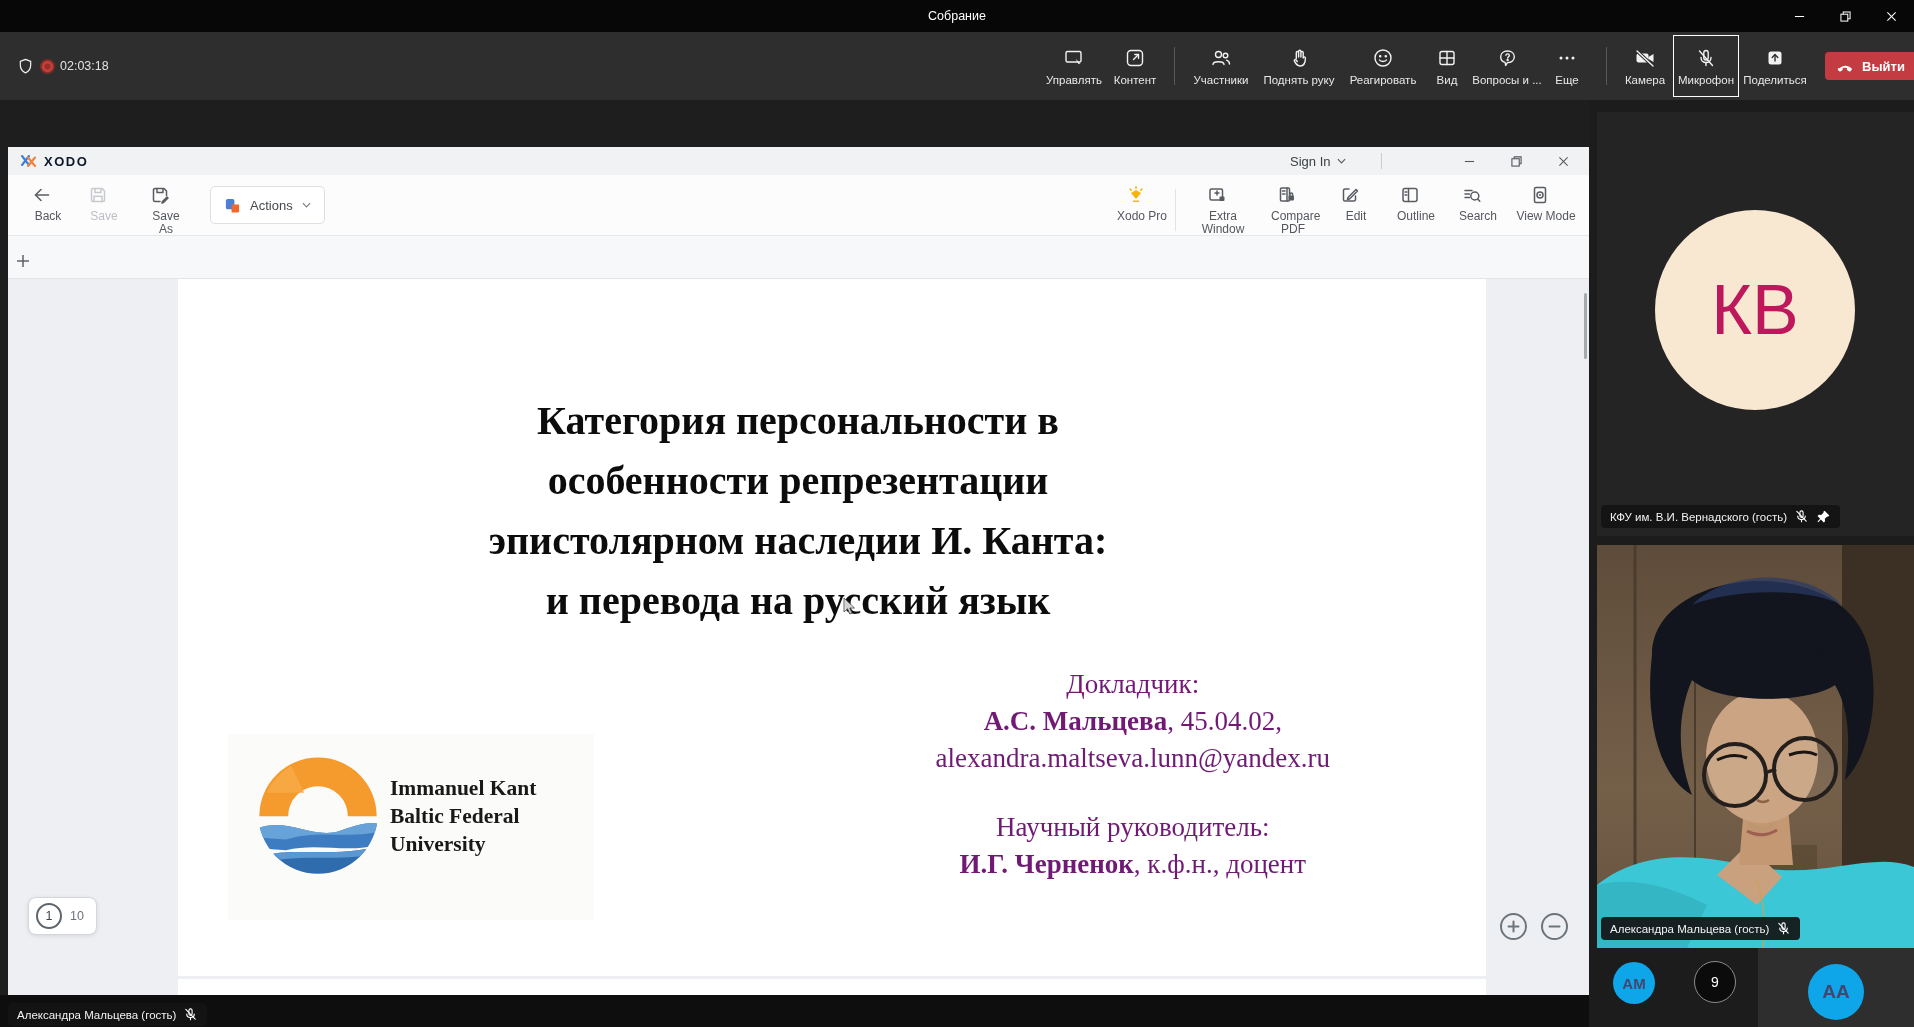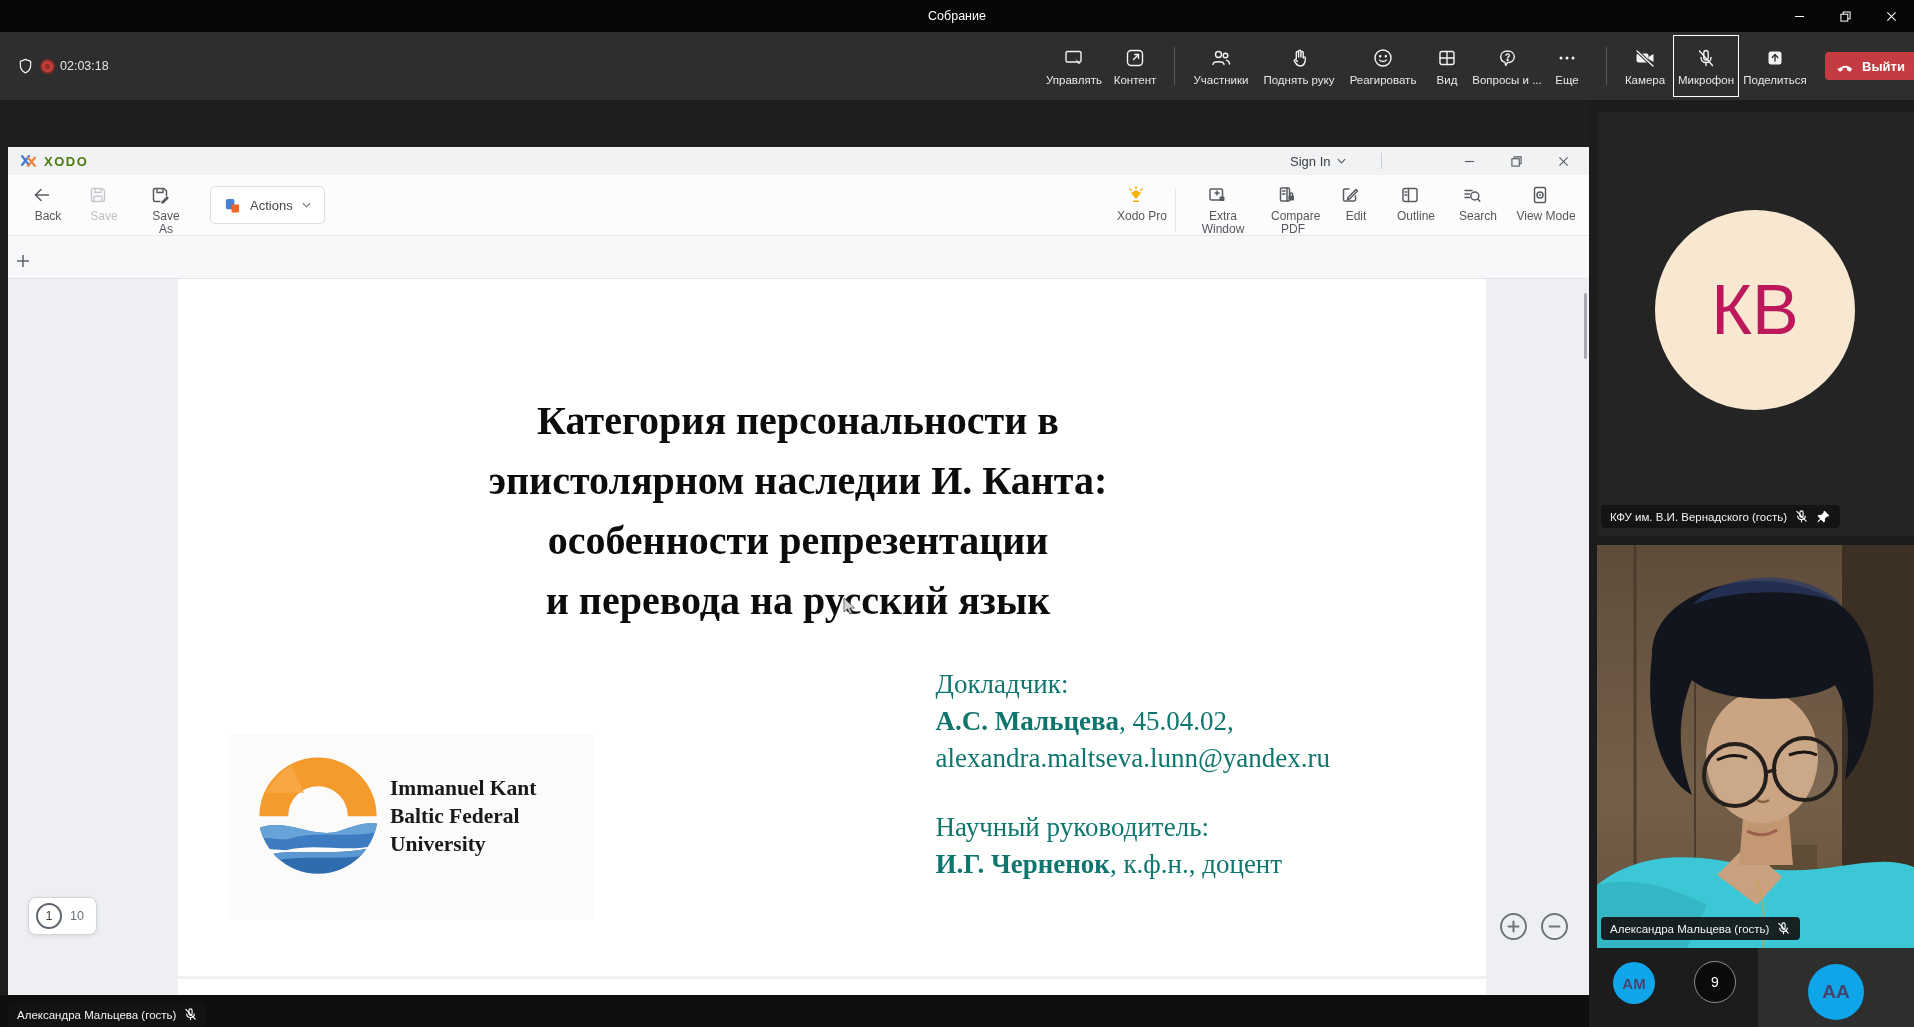--- a/index.html
+++ b/index.html
@@ -27,21 +27,21 @@
 
   
   .stage { position:absolute; left:0; top:100px; width:1589px; height:927px; background:#1e1e1e; }
   .share-bottom { position:absolute; left:0; top:895px; width:1589px; height:32px; background:#0e0e0e; }
   .chip { background:rgba(20,20,20,.92); border-radius:4px; height:23px; display:flex; align-items:center; gap:7px; padding:0 9px; color:#f2f2f2; font-size:11.5px; white-space:nowrap; }
   .presenter-chip { position:absolute; left:8px; top:903px; }
 
   
   .xodo { position:absolute; left:8px; top:47px; width:1581px; height:848px; background:#fff; }
   .x-titlebar { position:relative; height:28px; background:#f1f2f4; display:flex; align-items:center; padding:0 12px; }
-  .x-brand { display:flex; align-items:center; gap:6px; color:#4d7c0f; font-size:13px; font-weight:700; letter-spacing:1.5px; }
+  .x-brand { display:flex; align-items:center; gap:6px; color:#0f172a; font-size:13px; font-weight:700; letter-spacing:1.5px; }
   .x-signin { position:absolute; left:1282px; top:0; height:28px; display:flex; align-items:center; gap:7px; font-size:13px; color:#3c4043; }
   .x-tb-div { position:absolute; left:1373px; top:6px; width:1px; height:16px; background:#c9ccd0; }
   .x-winctl { position:absolute; right:2px; top:0; height:28px; display:flex; }
   .x-winctl .wc { width:47px; height:28px; display:flex; align-items:center; justify-content:center; }
   .x-winctl svg { width:11px; height:11px; stroke:#54585c; stroke-width:1.2; fill:none; }
 
   .x-toolbar { position:relative; height:61px; background:#fcfcfd; border-bottom:1px solid #e7e8ea; }
   .xbtn { display:flex; flex-direction:column; align-items:center; justify-content:flex-start; gap:5px; font-size:12px; color:#54585d; padding-top:10px; height:60px; }
   .xbtn .xlabel { line-height:12.5px; text-align:center;padding-left:12px; }
   .xico { width:20px; height:20px; stroke:#585c61; fill:none; stroke-width:1.5; stroke-linecap:round; stroke-linejoin:round; }
@@ -57,21 +57,21 @@
   .x-tabbar { position:relative; height:43px; background:#f7f8fa; border-bottom:1px solid #e3e5e8; display:flex; align-items:flex-end; }
   .tab { height:35px; margin-left:10px; width:258px; background:#fdfdfe; border:1px solid #e6e8eb; border-bottom:none; border-radius:7px 7px 0 0; display:flex; align-items:center; gap:8px; padding:0 10px; }
   .tab-title { flex:1; font-size:12.5px; color:#3c3f44; white-space:nowrap; overflow:hidden; text-overflow:ellipsis; }
   .newtab { width:30px; height:35px; display:flex; align-items:center; justify-content:center; }
 
   .x-content { position:absolute; left:0; top:132px; width:1581px; height:716px; background:#edeff2; overflow:hidden; }
   .page { position:absolute; left:170px; top:0; width:1308px; height:697px; background:#ffffff; }
   .page2 { position:absolute; left:170px; top:700px; width:1308px; height:16px; background:#ffffff; }
 
   .slide-title { position:absolute; left:150px; top:112px; width:940px; text-align:center; font-family:"Liberation Serif",serif; font-weight:700; font-size:40px; line-height:60px; color:#0c0c0c; }
-  .speaker { position:absolute; right:156px; top:387px; text-align:left; font-family:"Liberation Serif",serif; font-size:27px; line-height:37px; color:#0f766e; }
+  .speaker { position:absolute; right:156px; top:387px; text-align:center; font-family:"Liberation Serif",serif; font-size:27px; line-height:37px; color:#701a75; }
   .speaker .sp-gap { height:32px; }
   .logo-box { position:absolute; left:50px; top:455px; width:366px; height:186px; background:#fbfbf9; }
   .logo-text { position:absolute; left:162px; top:40px; font-family:"Liberation Serif",serif; font-weight:700; font-size:21.5px; line-height:28px; color:#191919; }
 
   .scroll-thumb { position:absolute; left:1576px; top:14px; width:3px; height:66px; background:#a6aaaf; border-radius:2px; }
   .zoom-controls { position:absolute; left:1492px; top:634px; display:flex; gap:14px; }
   .zbtn { width:27px; height:27px; border-radius:50%; border:2px solid #6d747b; display:flex; align-items:center; justify-content:center; }
   .zbtn svg { width:13px; height:13px; stroke:#6d747b; stroke-width:2; fill:none; stroke-linecap:round; }
 
   .page-indicator { position:absolute; left:20px; top:618px; width:69px; height:38px; background:#fff; border:1px solid #d4d7da; border-radius:8px; box-shadow:0 1px 4px rgba(0,0,0,.10); display:flex; align-items:center; gap:8px; padding:0 7px; }
@@ -392,22 +392,22 @@
             <line x1="7" y1="1" x2="7" y2="13" stroke="#54585c" stroke-width="1.4"></line>
             <line x1="1" y1="7" x2="13" y2="7" stroke="#54585c" stroke-width="1.4"></line>
           </svg>
       </div>
     </div>
 
     <div class="x-content">
       <div class="page">
         <div class="slide-title">
           <div>Категория персональности в</div>
+          <div>особенности репрезентации</div>
           <div>эпистолярном наследии И. Канта:</div>
-          <div>особенности репрезентации</div>
           <div>и перевода на русский язык</div>
         </div>
         <div class="speaker">
           <div>Докладчик:</div>
           <div><b>А.С. Мальцева</b><span>, 45.04.02,</span></div>
           <div>alexandra.maltseva.lunn@yandex.ru</div>
           <div class="sp-gap"></div>
           <div>Научный руководитель:</div>
           <div><b>И.Г. Черненок</b><span>, к.ф.н., доцент</span></div>
         </div>

